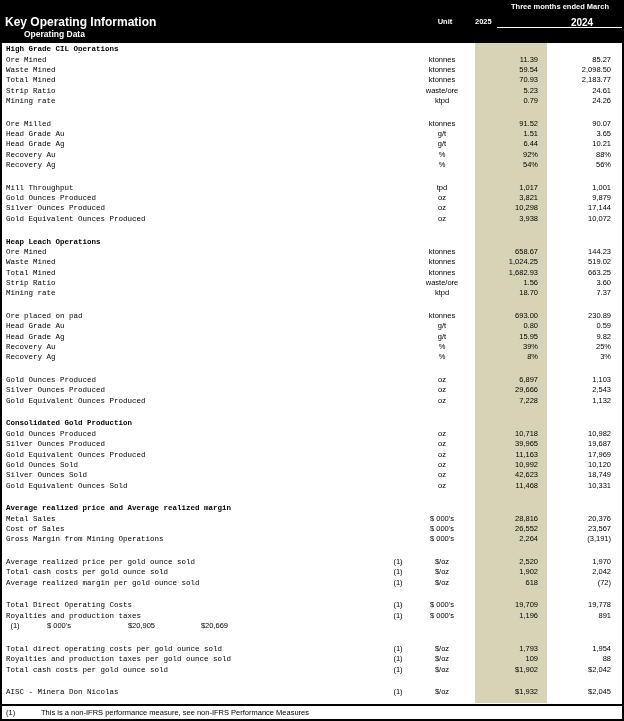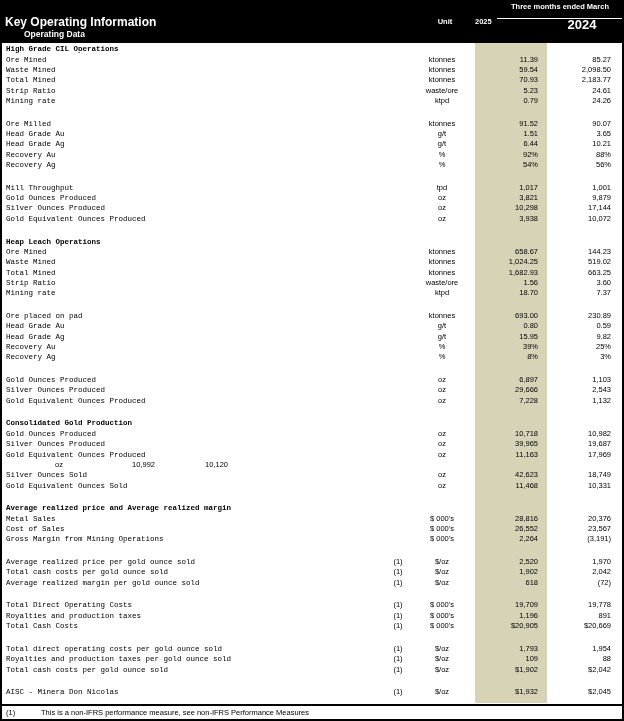--- a/index.html
+++ b/index.html
@@ -7,26 +7,26 @@
     position:relative; width:624px; height:721px; margin:0 auto;
     background:#fff; font-family:"Liberation Sans", sans-serif;
     color:#000; box-sizing:border-box;
     border-left:2px solid #000; border-right:2px solid #000; border-bottom:2px solid #000;
     overflow:hidden;
   }
   
   .hdr { position:absolute; top:0; left:0; width:100%; height:43px; background:#000; color:#fff; z-index:3; }
   .hdr .period {
     position:absolute; top:2px; left:495px; width:126px; text-align:center;
-    font-size:7.5px; font-weight:bold; border-bottom:1px solid #fff; padding-bottom:7px; white-space:nowrap;
+    font-size:7.5px; font-weight:bold; border-bottom:1px solid #fff; padding-bottom:16px; white-space:nowrap;
   }
   .hdr .title { position:absolute; top:15px; left:3px; font-size:12px; font-weight:bold; white-space:nowrap; }
   .hdr .unit-h { position:absolute; top:17px; left:413px; width:60px; text-align:center; font-size:7.5px; font-weight:bold; }
   .hdr .y25-h { position:absolute; top:17px; left:473px; width:72px; text-align:left; font-size:7.5px; font-weight:bold; }
-  .hdr .y24-h { position:absolute; top:17px; left:545px; width:70px; text-align:center; font-size:13px; font-weight:bold; }
+  .hdr .y24-h { position:absolute; top:17px; left:545px; width:70px; text-align:center; font-size:10px; font-weight:bold; }
   .hdr .subtitle {
     position:absolute; top:29px; left:22px; width:388px; font-size:8.5px; font-weight:bold;
     border-bottom:1.5px solid #fff; padding-bottom:12px;
   }
   
   .band { position:absolute; top:43px; left:473px; width:72px; height:660px; background:#d7d3b7; z-index:0; }
   
   .rows { position:absolute; top:44px; left:0; width:100%; z-index:1; }
   .row { display:flex; height:10.35px; align-items:center; font-size:7.5px; line-height:10px; }
   .row.blank { height:12.4px; }
@@ -280,20 +280,21 @@
         <span class="v24">19,687</span>
       </div>
       <div class="row">
         <span class="label">Gold Equivalent Ounces Produced</span>
         <span class="note"></span>
         <span class="unit">oz</span>
         <span class="v25">11,163</span>
         <span class="v24">17,969</span>
       </div>
       <div class="row">
+        <span class="label">Gold Ounces Sold</span>
         <span class="note"></span>
         <span class="unit">oz</span>
         <span class="v25">10,992</span>
         <span class="v24">10,120</span>
       </div>
       <div class="row">
         <span class="label">Silver Ounces Sold</span>
         <span class="note"></span>
         <span class="unit">oz</span>
         <span class="v25">42,623</span>
@@ -362,21 +363,20 @@
         <span class="v24">19,778</span>
       </div>
       <div class="row">
         <span class="label">Royalties and production taxes</span>
         <span class="note">(1)</span>
         <span class="unit">$ 000's</span>
         <span class="v25">1,196</span>
         <span class="v24">891</span>
       </div>
       <div class="row">
-        <span class="label">Total Cash Costs</span>
         <span class="note">(1)</span>
         <span class="unit">$ 000's</span>
         <span class="v25">$20,905</span>
         <span class="v24">$20,669</span>
       </div>
       <div class="row blank"></div>
       <div class="row">
         <span class="label">Total direct operating costs per gold ounce sold</span>
         <span class="note">(1)</span>
         <span class="unit">$/oz</span>

